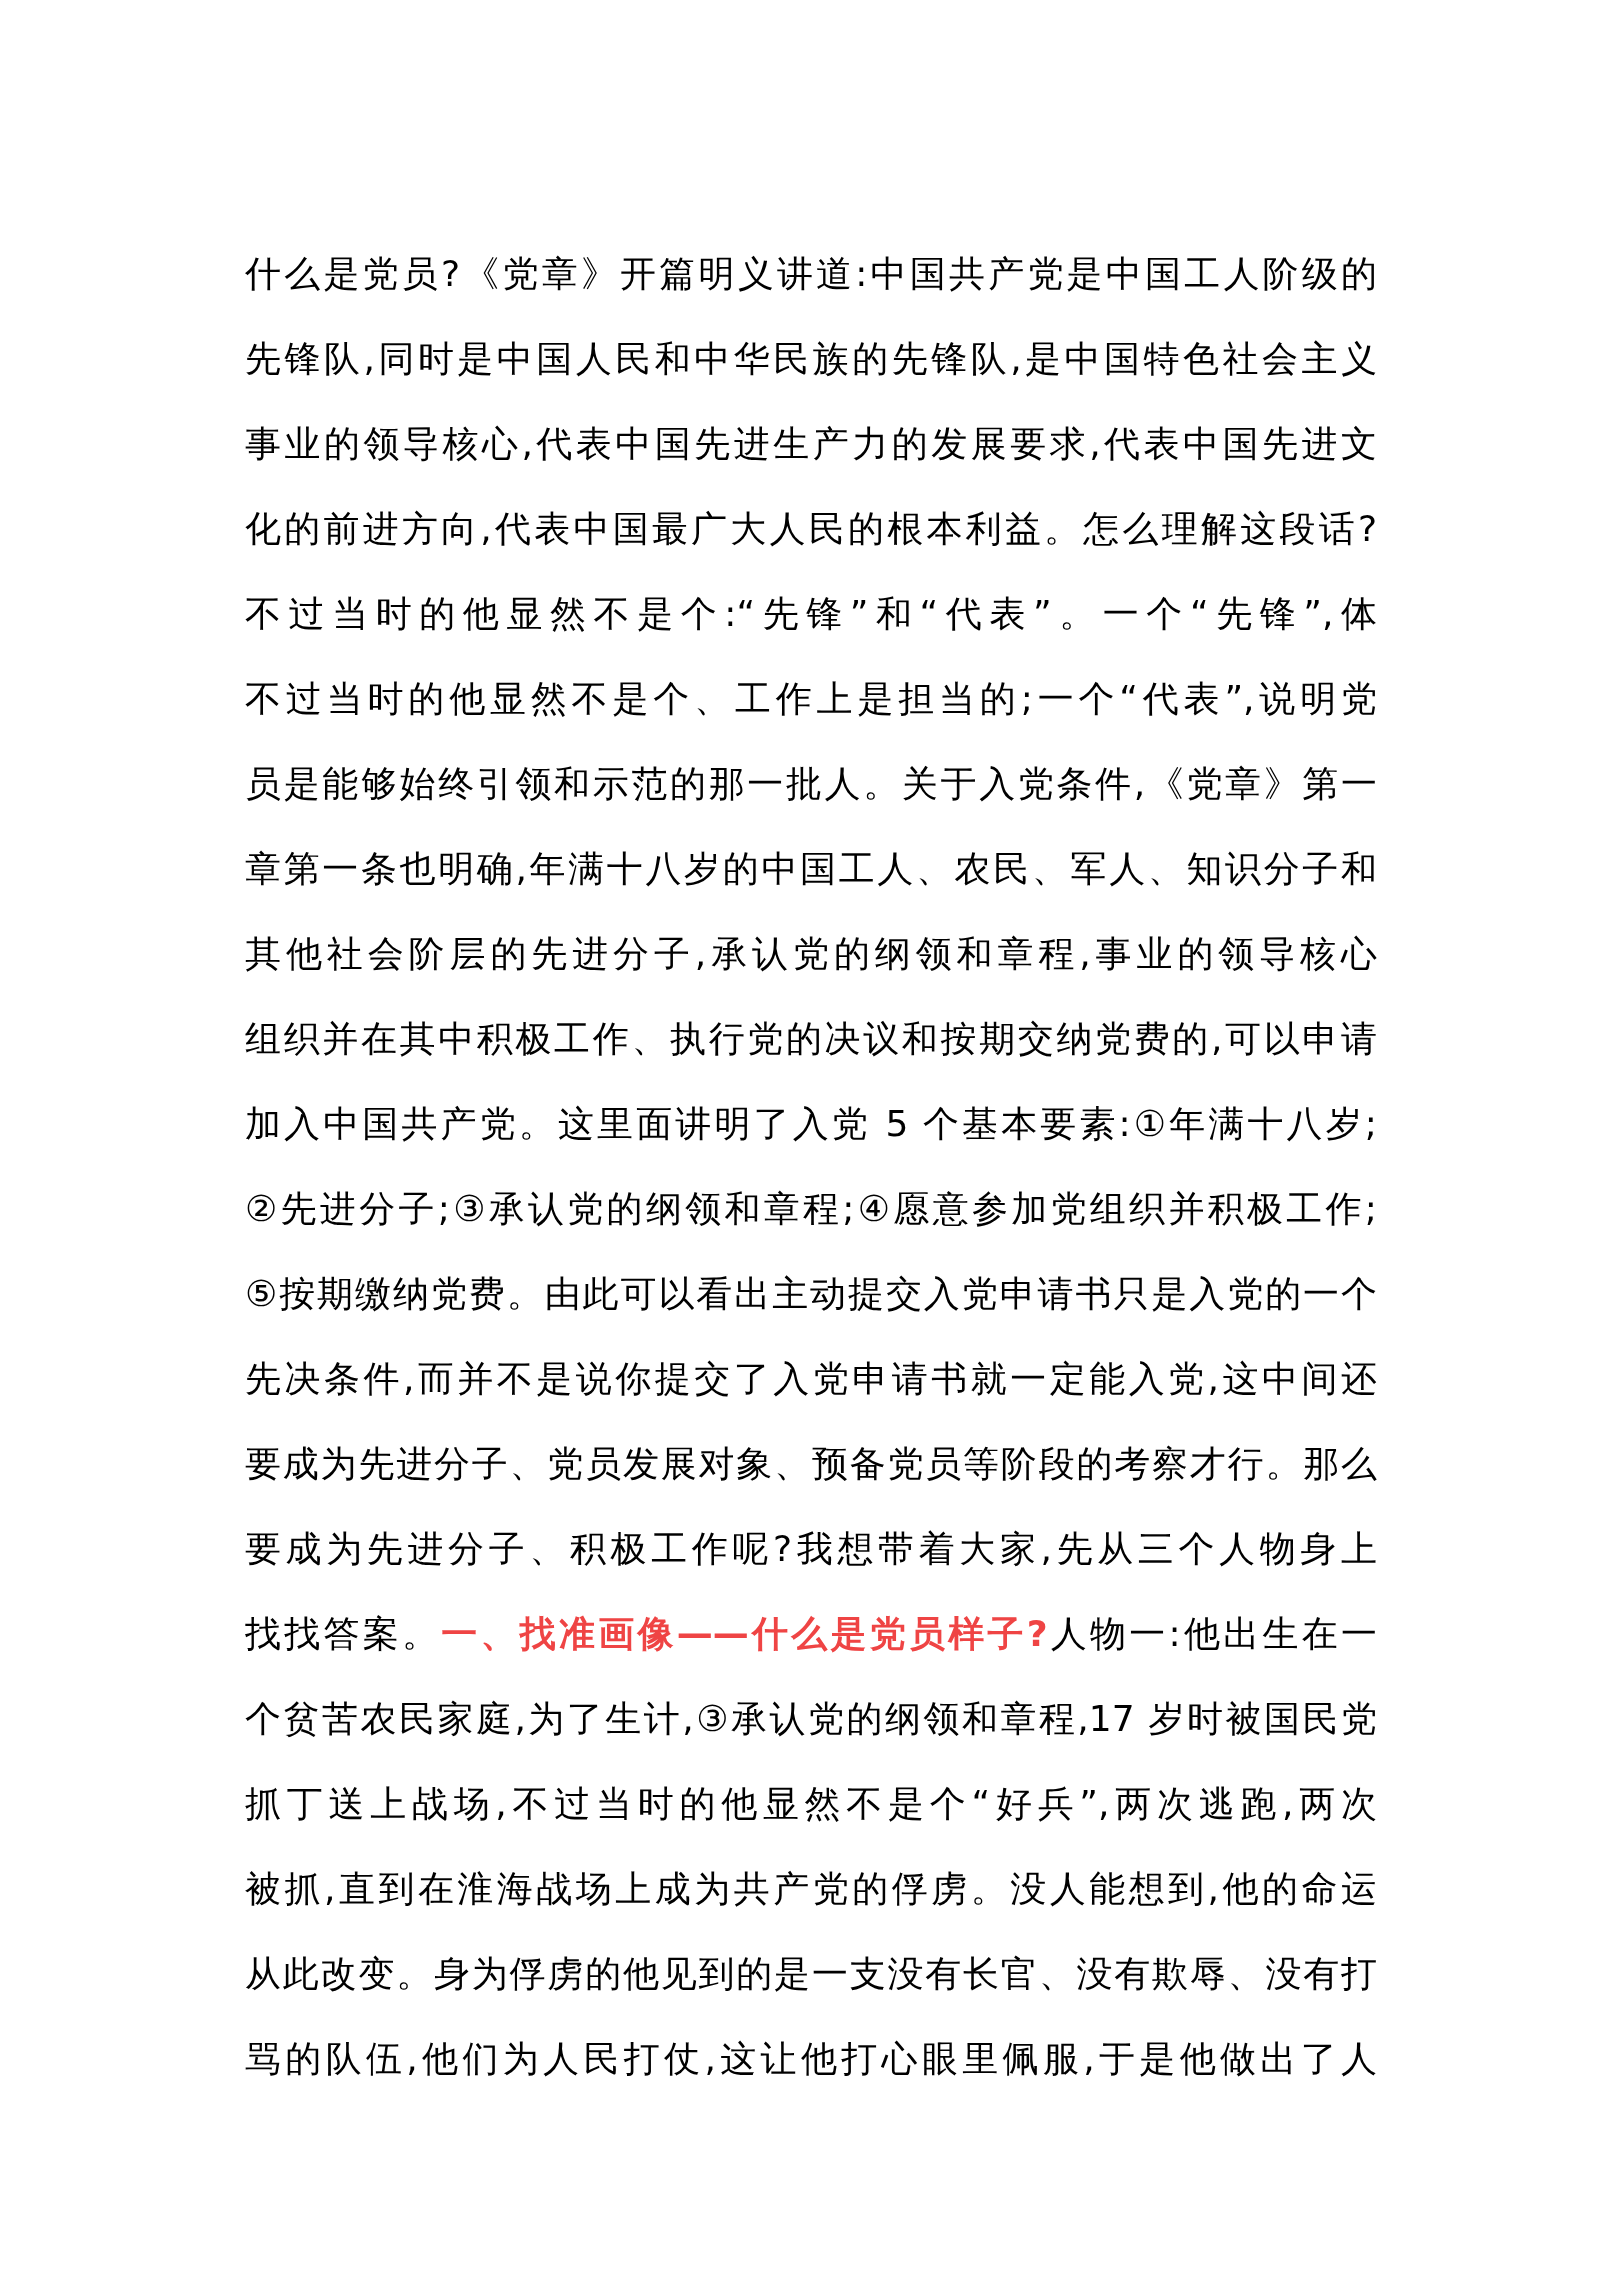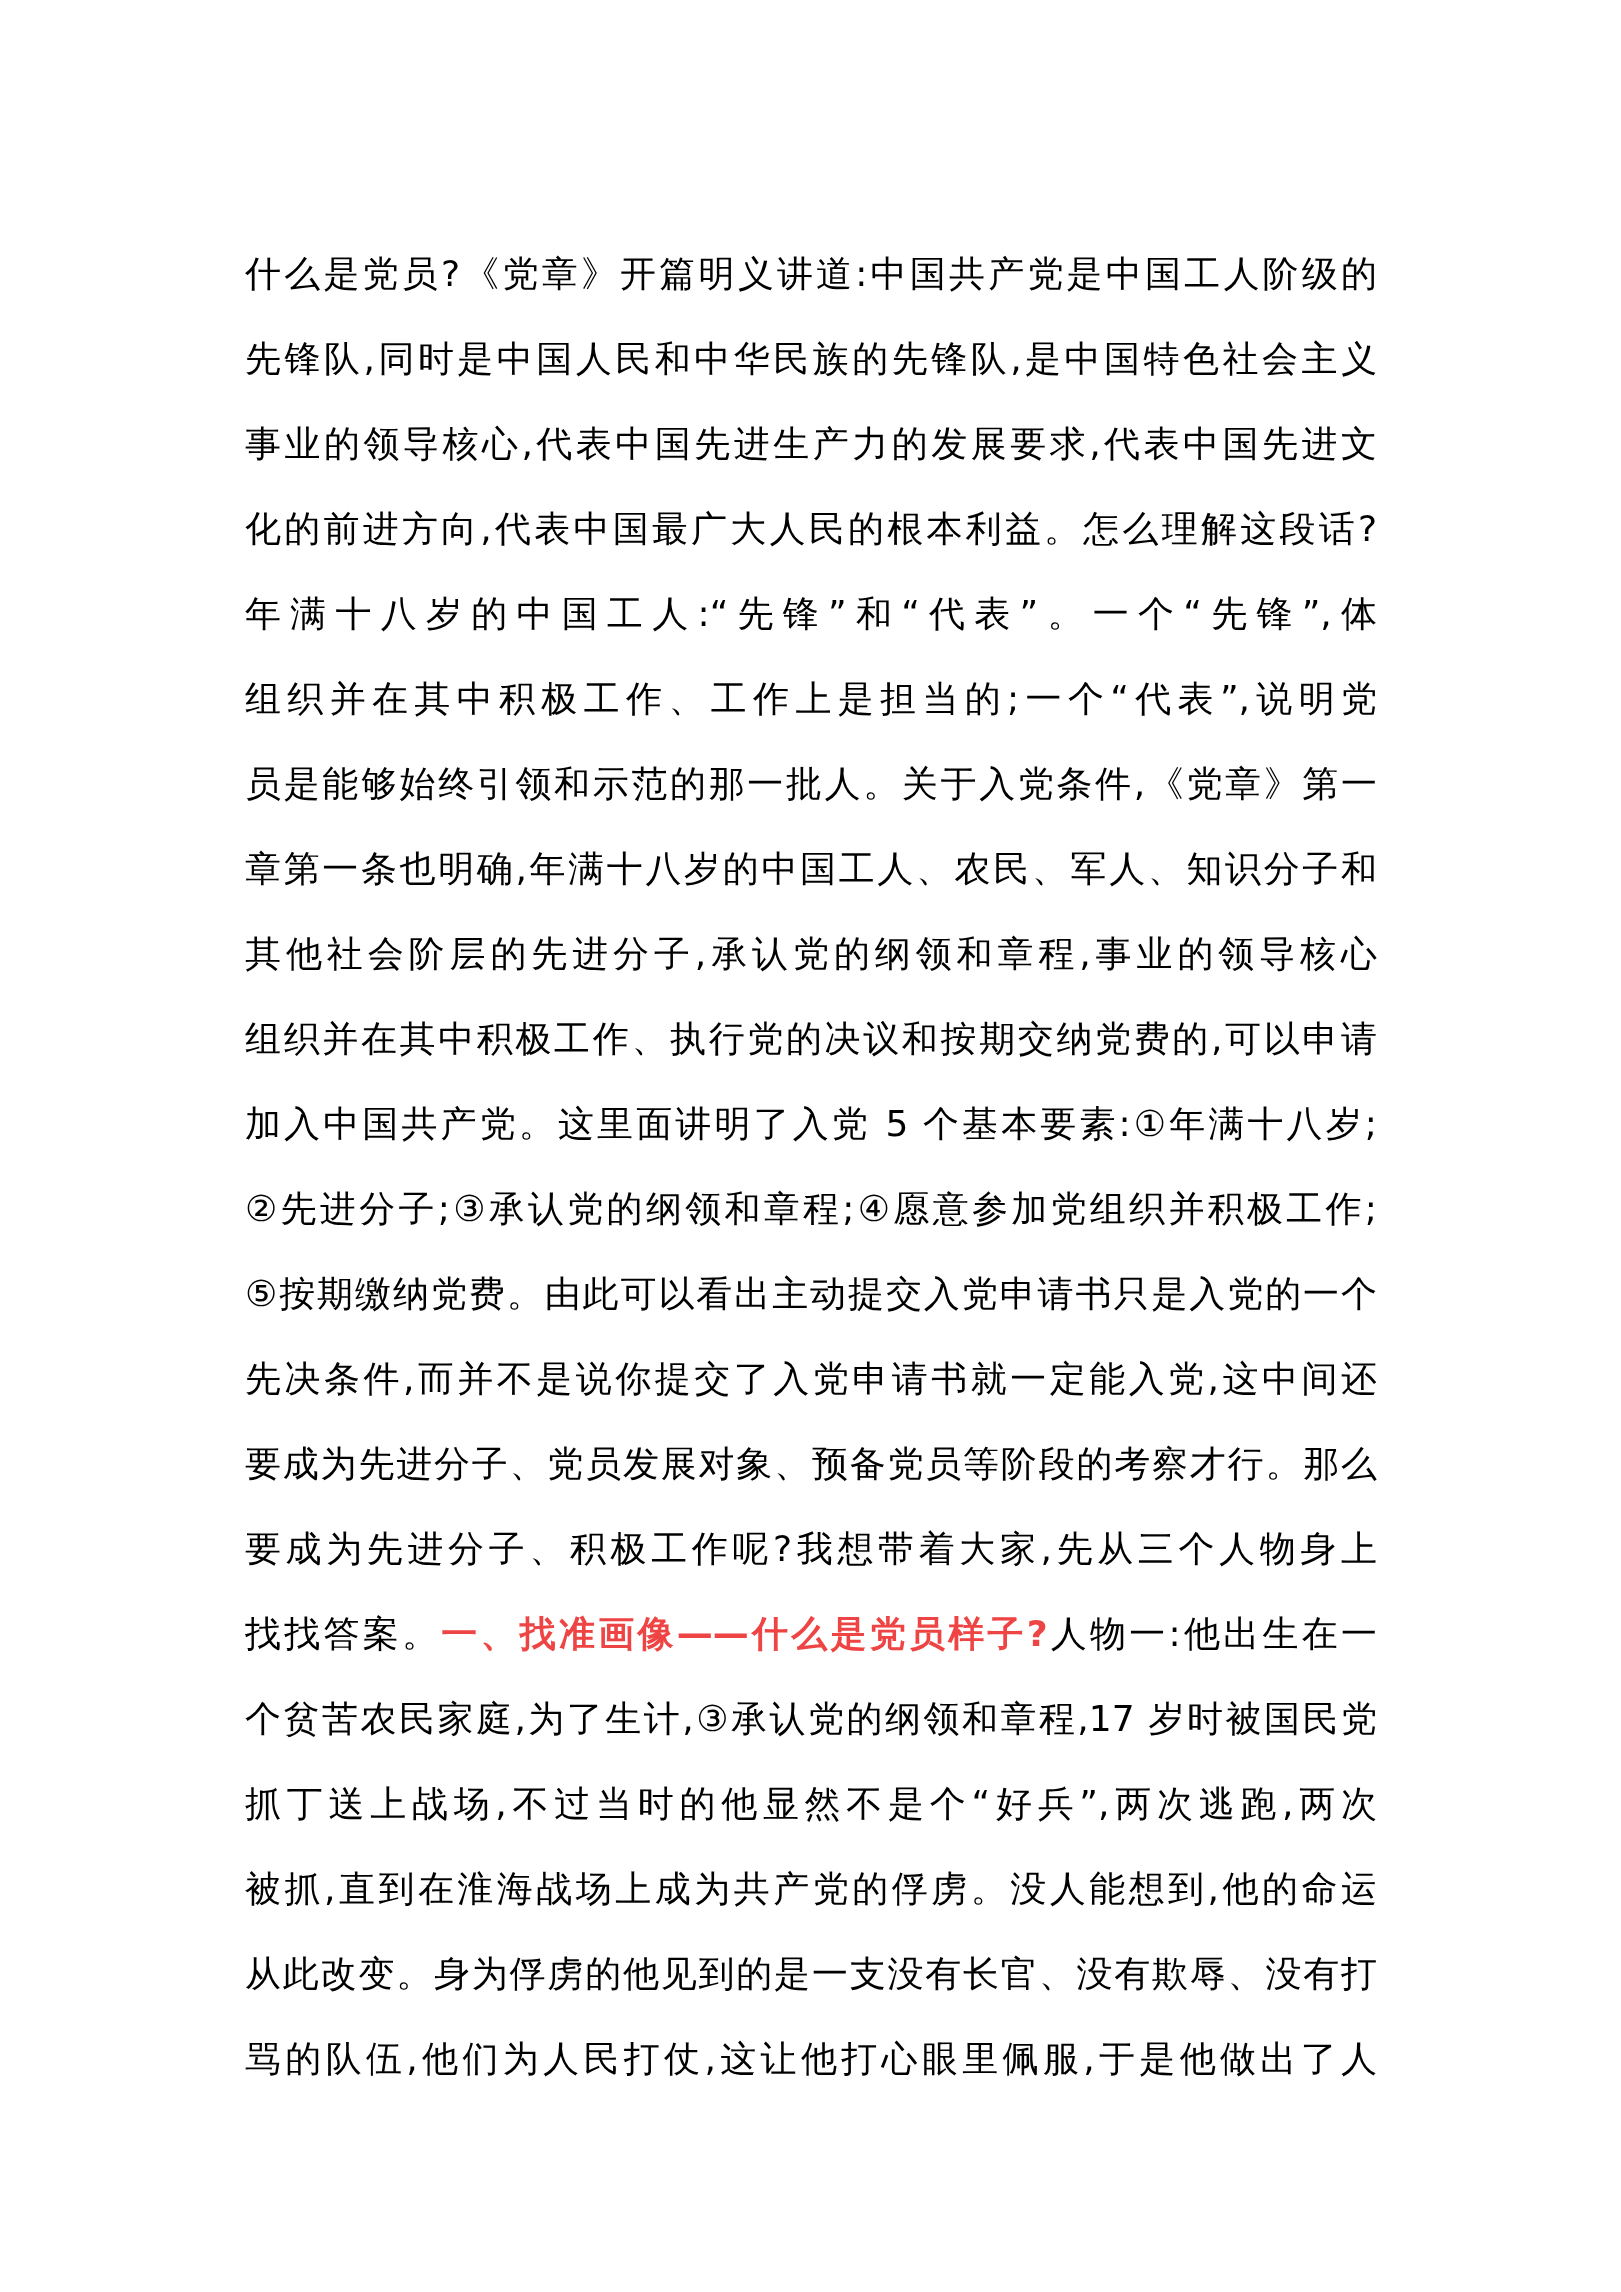--- a/index.html
+++ b/index.html
@@ -39,22 +39,22 @@
 </style>
 </head>
 <body>
 
 <div class="page">
   <div class="text-block">
     <div class="line">什么是党员?《党章》开篇明义讲道:中国共产党是中国工人阶级的</div>
     <div class="line">先锋队,同时是中国人民和中华民族的先锋队,是中国特色社会主义</div>
     <div class="line">事业的领导核心,代表中国先进生产力的发展要求,代表中国先进文</div>
     <div class="line">化的前进方向,代表中国最广大人民的根本利益。怎么理解这段话?</div>
-    <div class="line">年满十八岁的中国工人:“先锋”和“代表”。一个“先锋”,体</div>
-    <div class="line">组织并在其中积极工作、工作上是担当的;一个“代表”,说明党</div>
+    <div class="line">不过当时的他显然不是个:“先锋”和“代表”。一个“先锋”,体</div>
+    <div class="line">不过当时的他显然不是个、工作上是担当的;一个“代表”,说明党</div>
     <div class="line">员是能够始终引领和示范的那一批人。关于入党条件,《党章》第一</div>
     <div class="line">章第一条也明确,年满十八岁的中国工人、农民、军人、知识分子和</div>
     <div class="line">其他社会阶层的先进分子,承认党的纲领和章程,事业的领导核心</div>
     <div class="line">组织并在其中积极工作、执行党的决议和按期交纳党费的,可以申请</div>
     <div class="line">加入中国共产党。这里面讲明了入党 5 个基本要素:①年满十八岁;</div>
     <div class="line">②先进分子;③承认党的纲领和章程;④愿意参加党组织并积极工作;</div>
     <div class="line">⑤按期缴纳党费。由此可以看出主动提交入党申请书只是入党的一个</div>
     <div class="line">先决条件,而并不是说你提交了入党申请书就一定能入党,这中间还</div>
     <div class="line">要成为先进分子、党员发展对象、预备党员等阶段的考察才行。那么</div>
     <div class="line">要成为先进分子、积极工作呢?我想带着大家,先从三个人物身上</div>

